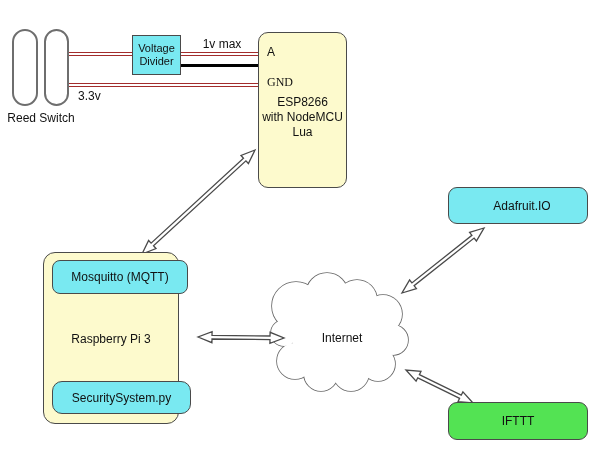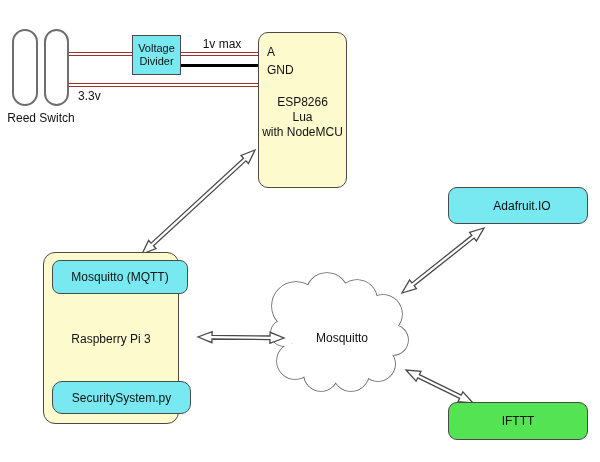--- a/index.html
+++ b/index.html
@@ -73,39 +73,39 @@
   <div class="abs wire-red" style="left:69px;top:83px;width:189px;"></div>
   <div class="abs lbl center" style="left:197px;top:37px;width:50px;">1v max</div>
   <div class="abs lbl" style="left:78px;top:89px;">3.3v</div>
 
   <div class="abs node cyan" style="left:132px;top:35px;width:49px;height:40px;border-radius:0;font-size:11px;line-height:13px;">
     <span>Voltage Divider</span>
   </div>
 
   <div class="abs node yellow" style="left:258px;top:32px;width:89px;height:156px;border-radius:10px;display:block;">
     <span class="esp-pin" style="top:12px;">A</span>
-    <span class="esp-pin" style="top:30px;">GND</span>
+    <span class="esp-pin" style="top:42px;font-family:Liberation Serif, serif;">GND</span>
     <div class="esp-text" style="top:62px;">
       <div>ESP8266</div>
+      <div>with NodeMCU</div>
       <div>Lua</div>
-      <div>with NodeMCU</div>
     </div>
   </div>
 
   <div class="abs node yellow" style="left:43px;top:252px;width:136px;height:172px;border-radius:12px;display:block;">
     <div class="node cyan abs" style="left:8px;top:7px;width:136px;height:34px;border-radius:8px;">
       <span>Mosquitto (MQTT)</span>
     </div>
     <div class="abs lbl center" style="left:0;top:79px;width:100%;">Raspberry Pi 3</div>
     <div class="node cyan abs" style="left:8px;top:128px;width:139px;height:33px;border-radius:10px;">
       <span>SecuritySystem.py</span>
     </div>
   </div>
 
-  <div class="abs lbl center" style="left:292px;top:331px;width:100px;">Mosquitto</div>
+  <div class="abs lbl center" style="left:292px;top:331px;width:100px;">Internet</div>
 
   <div class="abs node cyan" style="left:448px;top:187px;width:140px;height:37px;border-radius:9px;padding-left:8px;">
     <span>Adafruit.IO</span>
   </div>
 
   <div class="abs node green" style="left:448px;top:402px;width:140px;height:38px;border-radius:9px;">
     <span>IFTTT</span>
   </div>
 
 </div>

